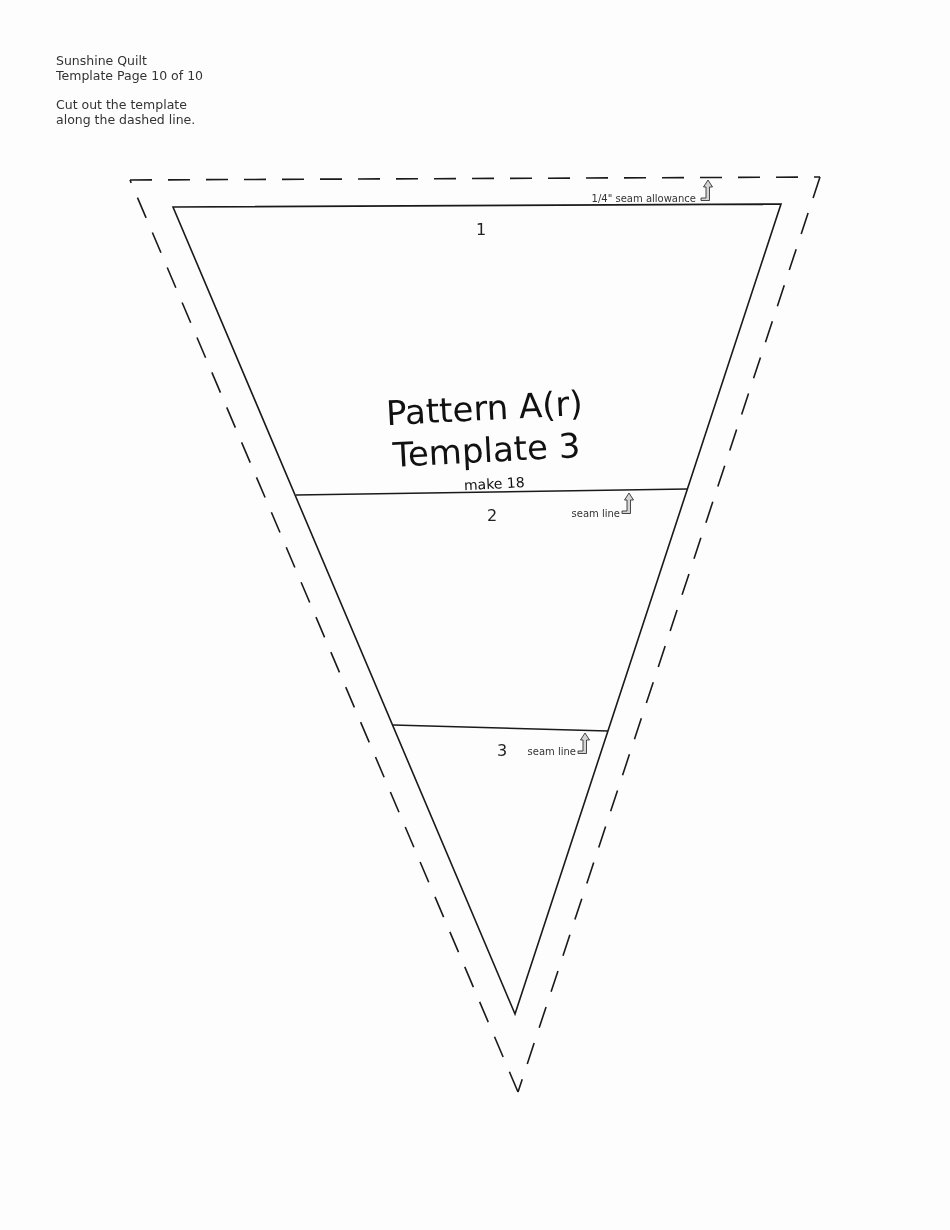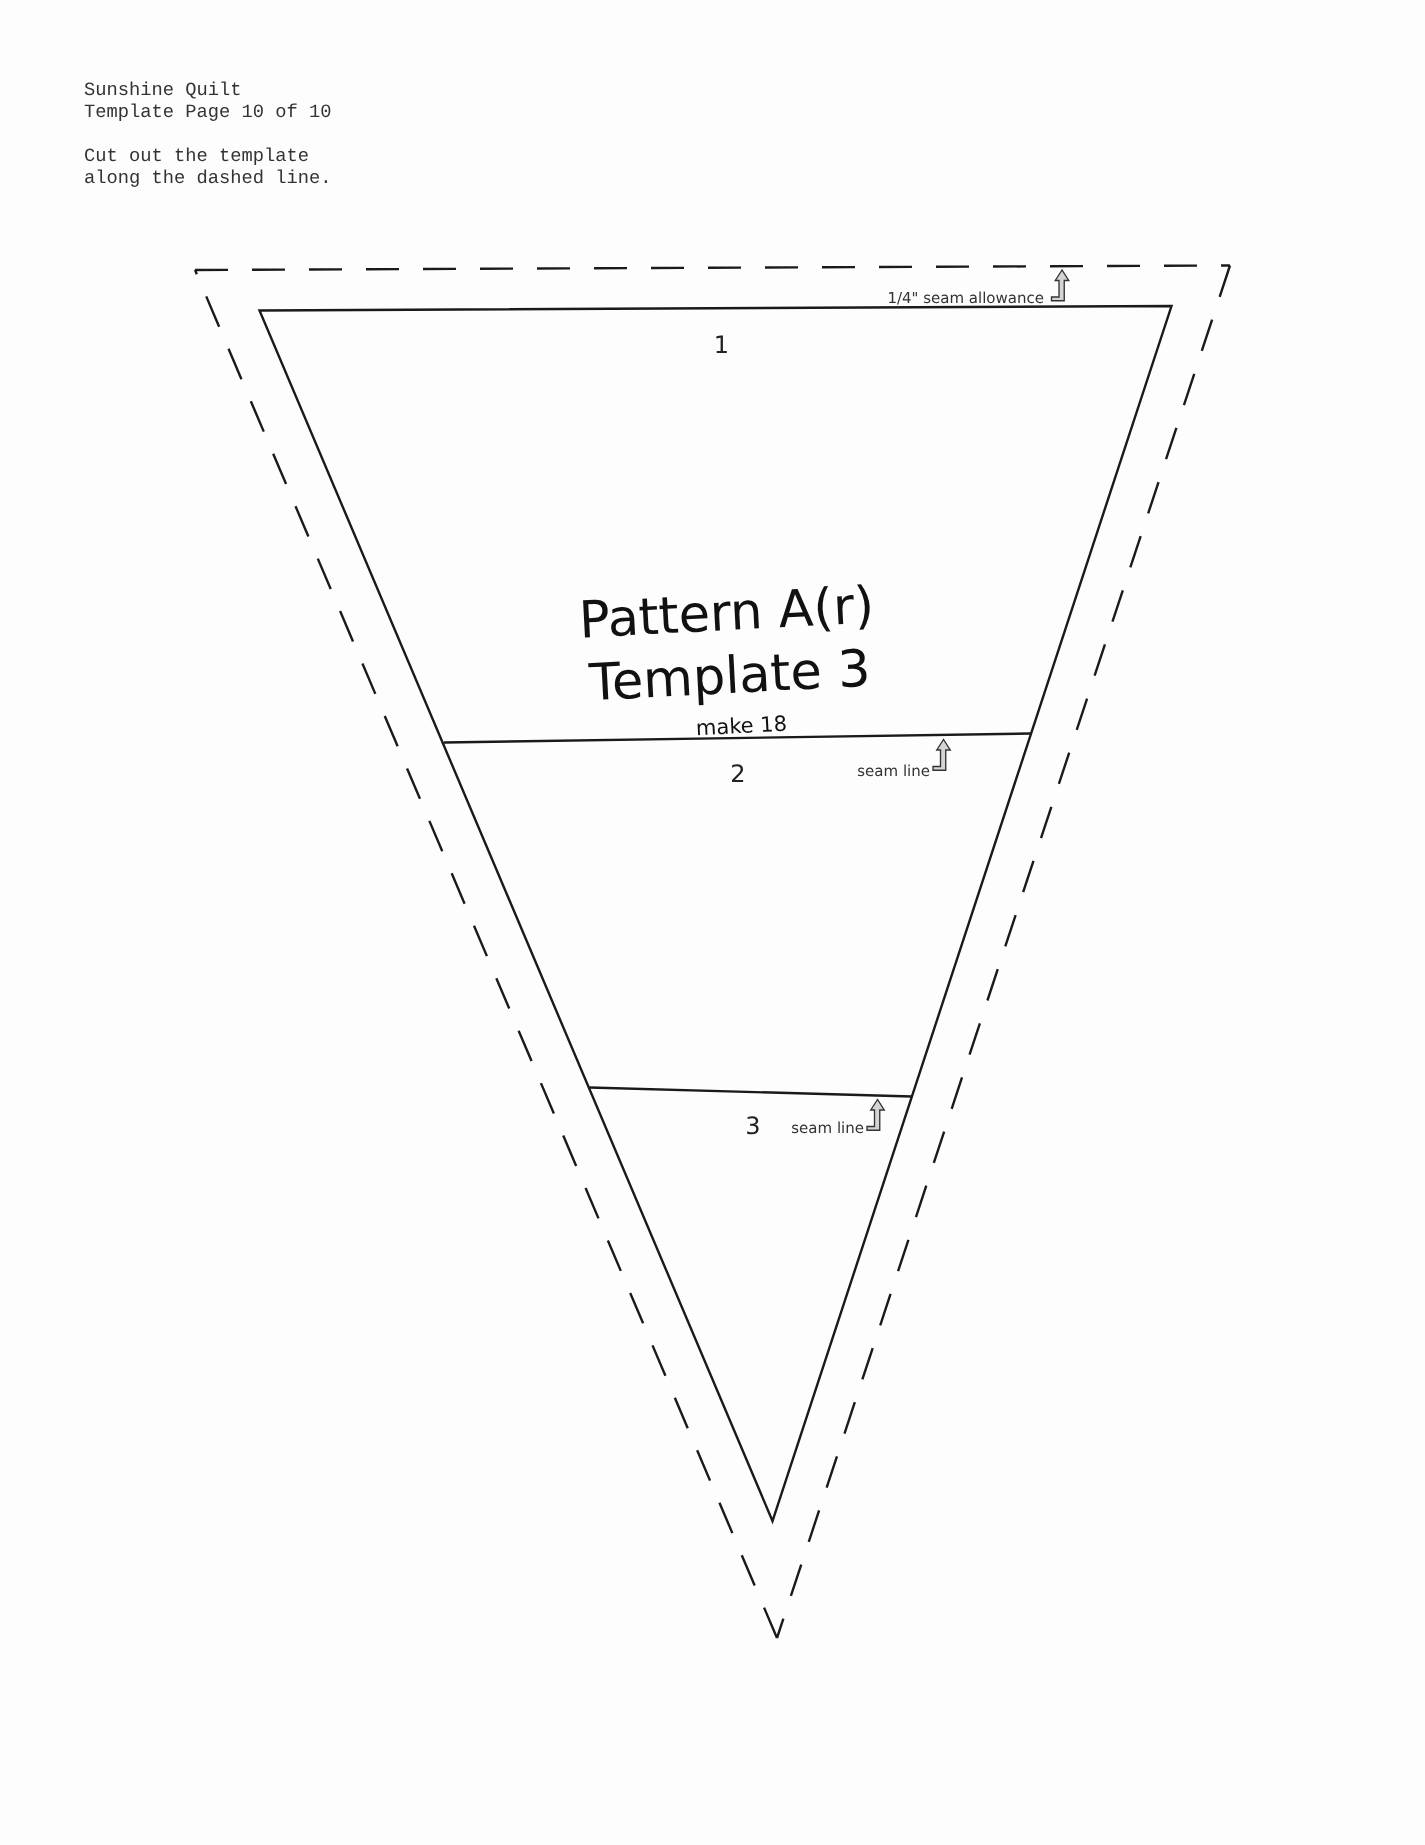--- a/index.html
+++ b/index.html
@@ -1,18 +1,18 @@
 <!DOCTYPE html>
 <html><head>
   <meta charset="utf-8">
   <style>
     html, body { margin: 0; padding: 0; background: #fdfdfd; }
     body { width: 950px; height: 1230px; position: relative; overflow: hidden;
            font-family: "DejaVu Sans", "Liberation Sans", sans-serif; color: #222; }
-    .header { position: absolute; left: 56px; top: 53px; font-size: 12.5px; line-height: 15px; color: #333; font-family: Liberation Mono, monospace; }
+    .header { position: absolute; left: 56px; top: 53px; font-size: 12.5px; line-height: 15px; color: #333; }
     .header p { margin: 0; }
     .header .gap { height: 14px; }
     svg.canvas { position: absolute; left: 0; top: 0; }
   </style>
 </head>
 <body>
 
 <div class="header">
   <p>Sunshine Quilt</p>
   <p>Template Page 10 of 10</p>

